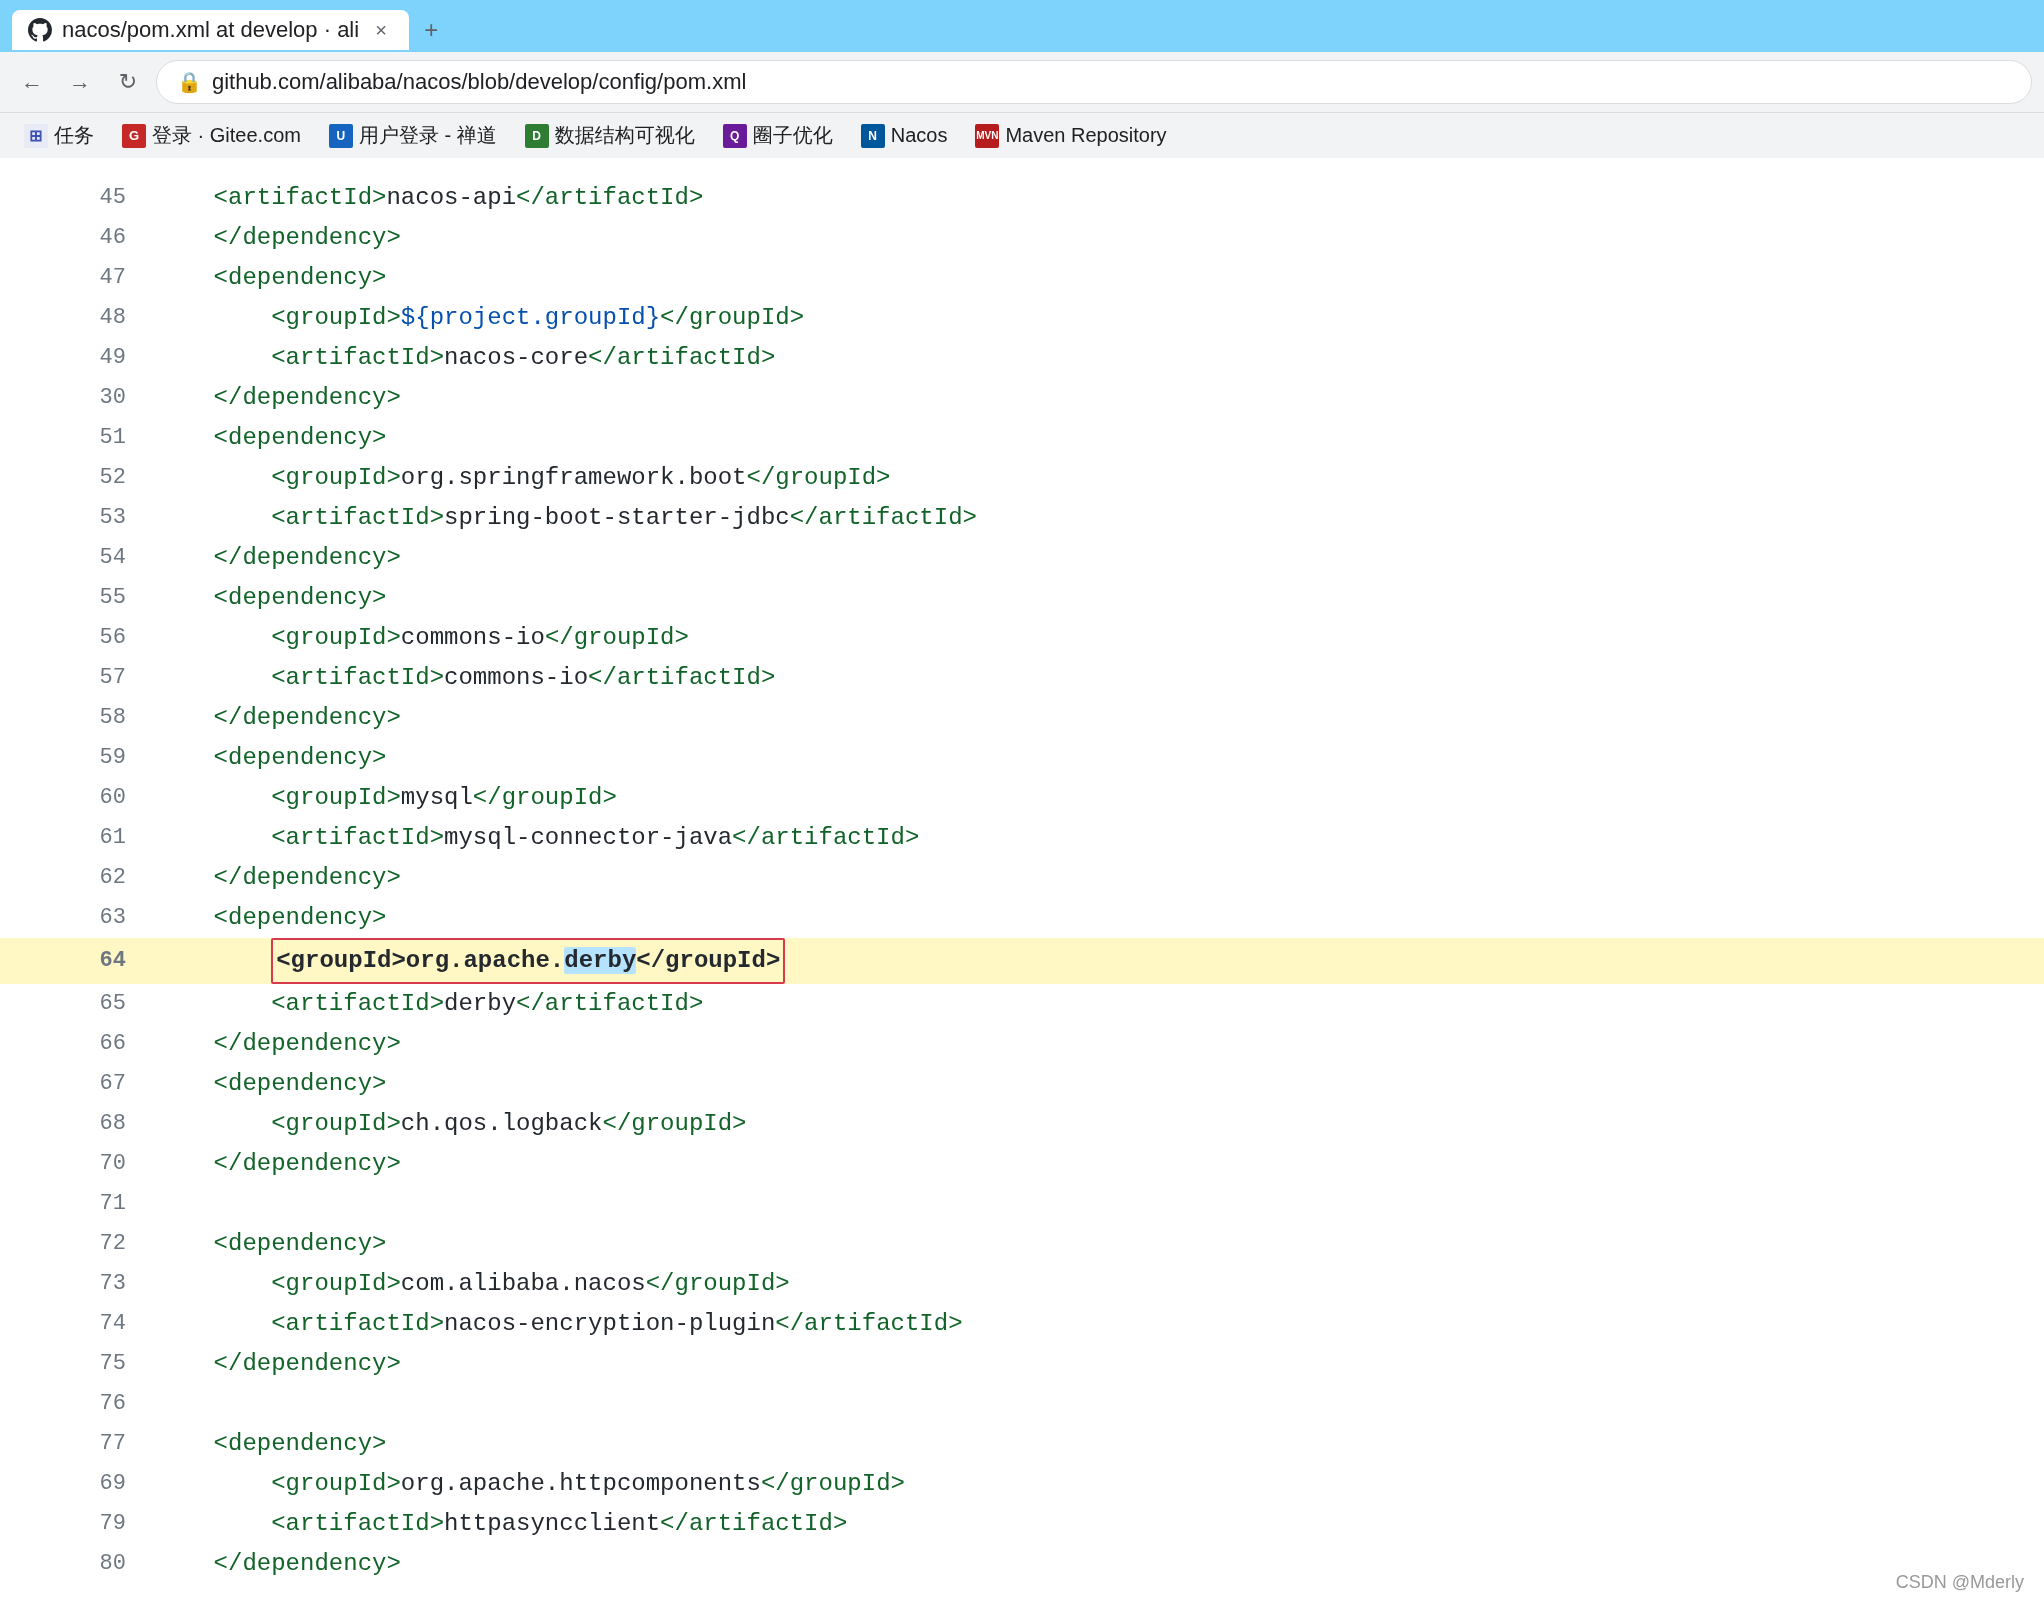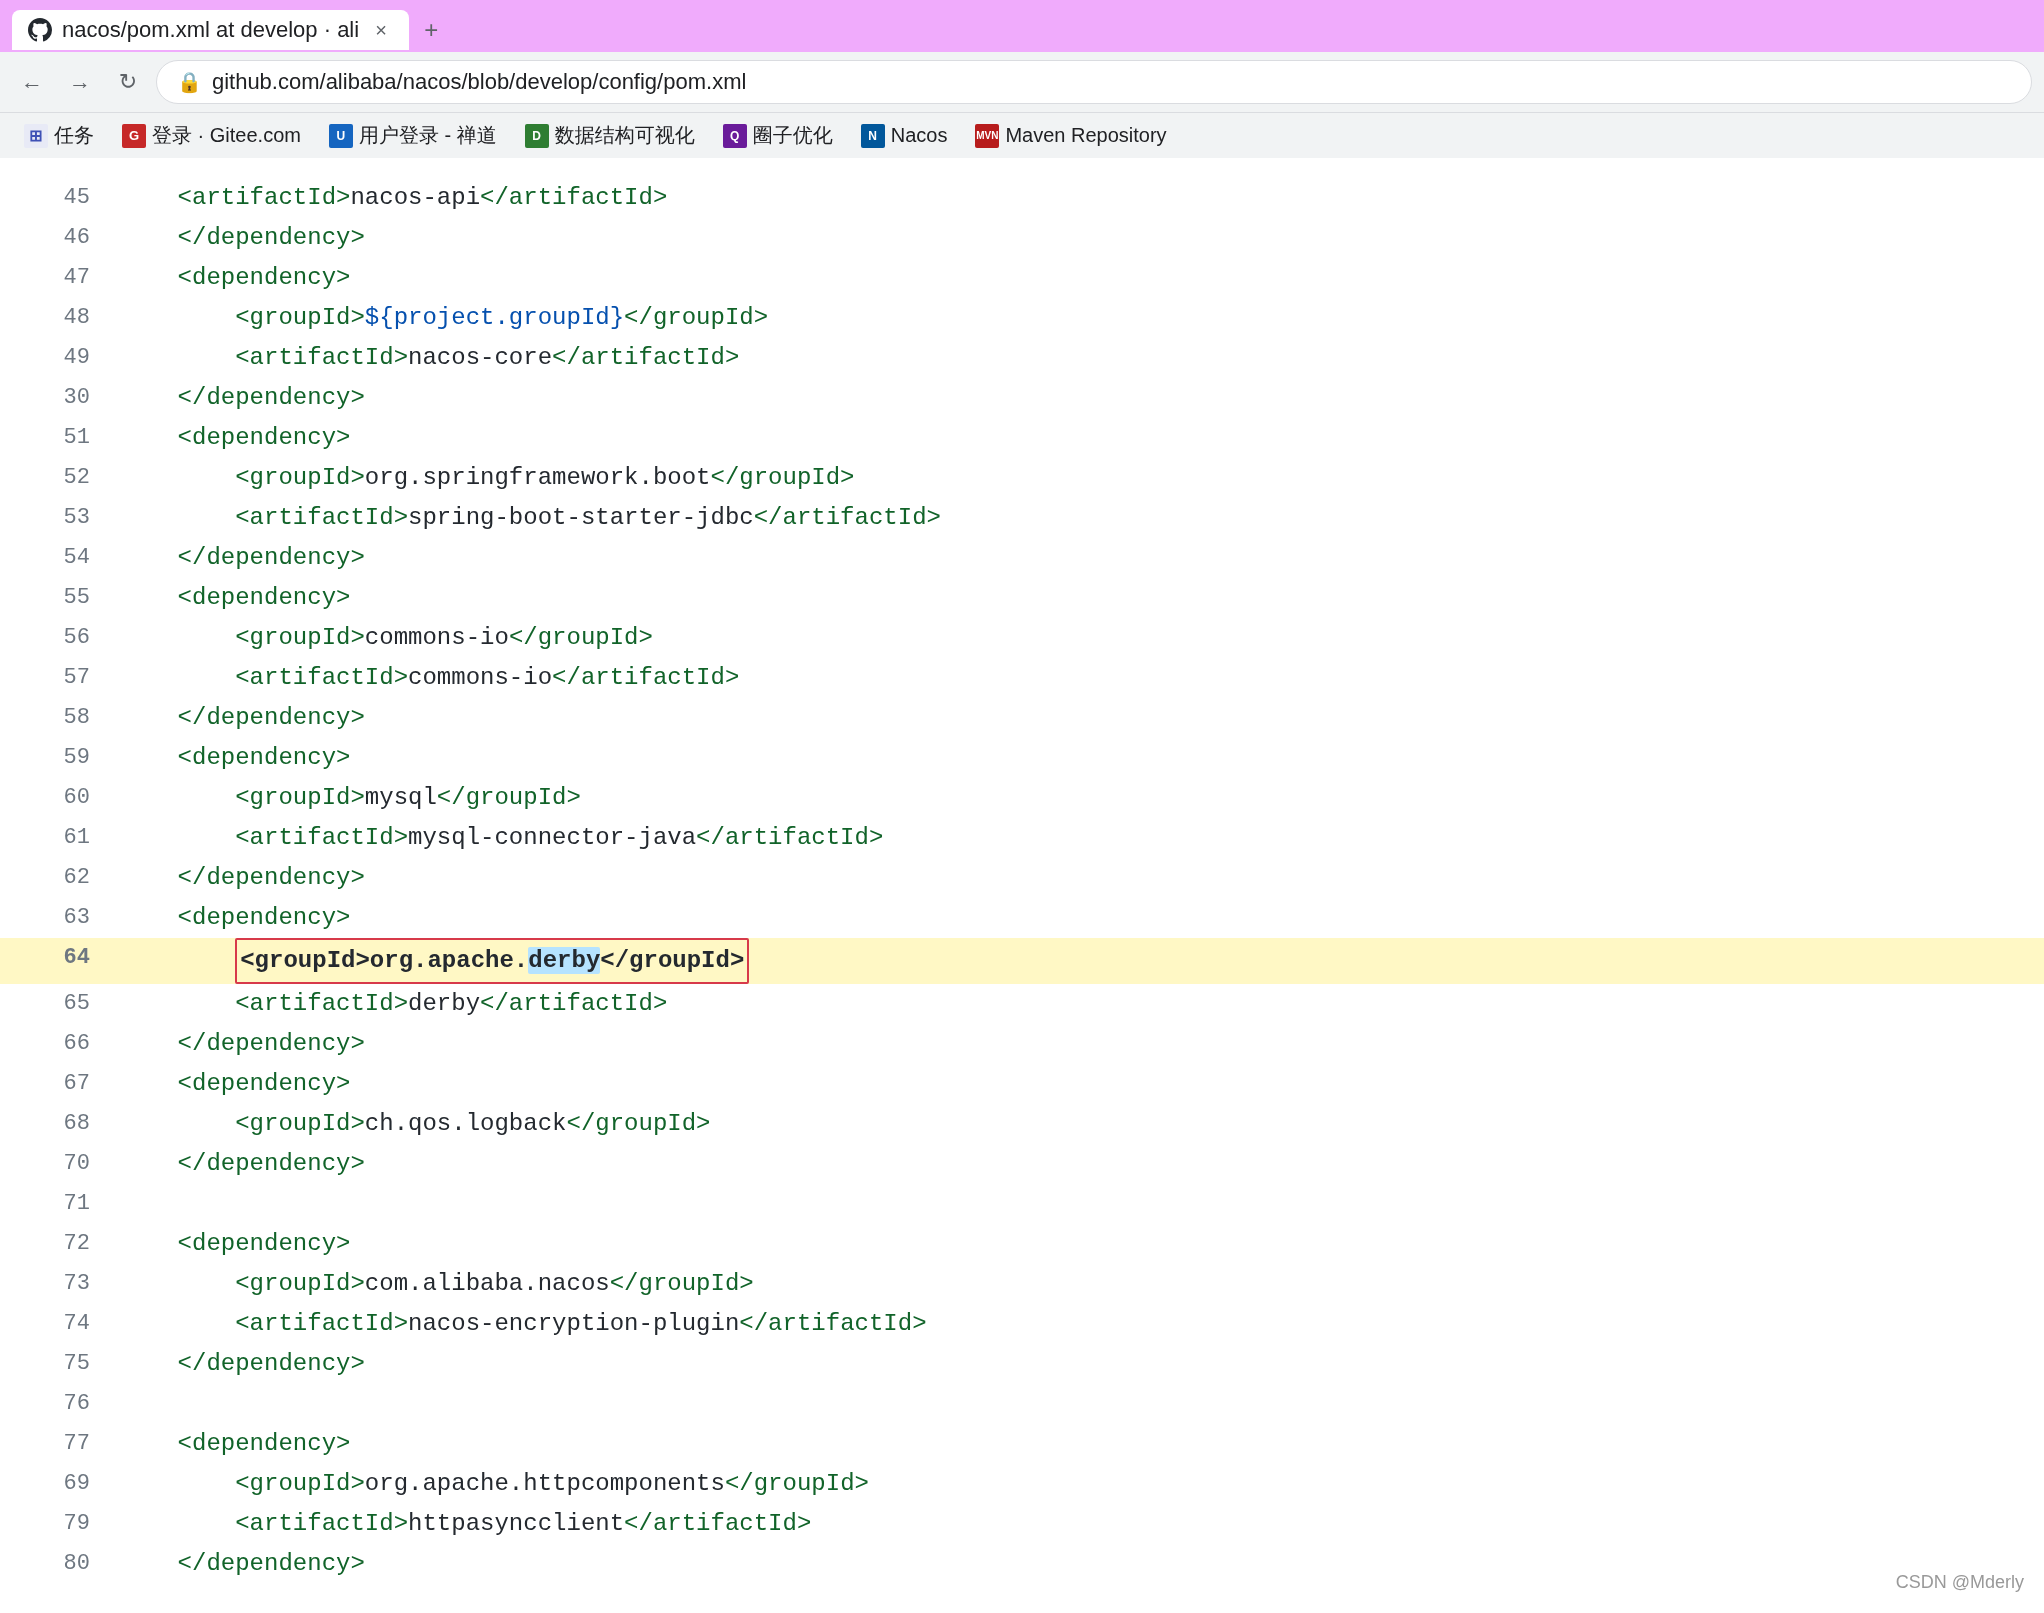--- a/index.html
+++ b/index.html
@@ -6,21 +6,21 @@
     body {
       font-family: -apple-system, BlinkMacSystemFont, 'Segoe UI', sans-serif;
       background: #fff;
       width: 2044px;
       min-height: 1613px;
       overflow-x: hidden;
     }
 
     
     .browser-chrome {
-      background: #f0abfc;
+      background: #7dd3fc;
       width: 100%;
     }
 
     .tab-bar {
       display: flex;
       align-items: center;
       padding: 8px 12px 0;
       gap: 4px;
       height: 52px;
     }
@@ -176,21 +176,23 @@
     .code-area {
       background: #fff;
       padding: 20px 0;
       font-family: 'Consolas', 'Monaco', 'Courier New', monospace;
       font-size: 24px;
       line-height: 40px;
     }
 
     .code-line {
       display: flex;
+      align-items: center;
       min-height: 40px;
+      padding-left: 36px;
     }
 
     .line-number {
       width: 120px;
       text-align: right;
       padding-right: 30px;
       color: #6e7781;
       font-size: 22px;
       user-select: none;
       flex-shrink: 0;

